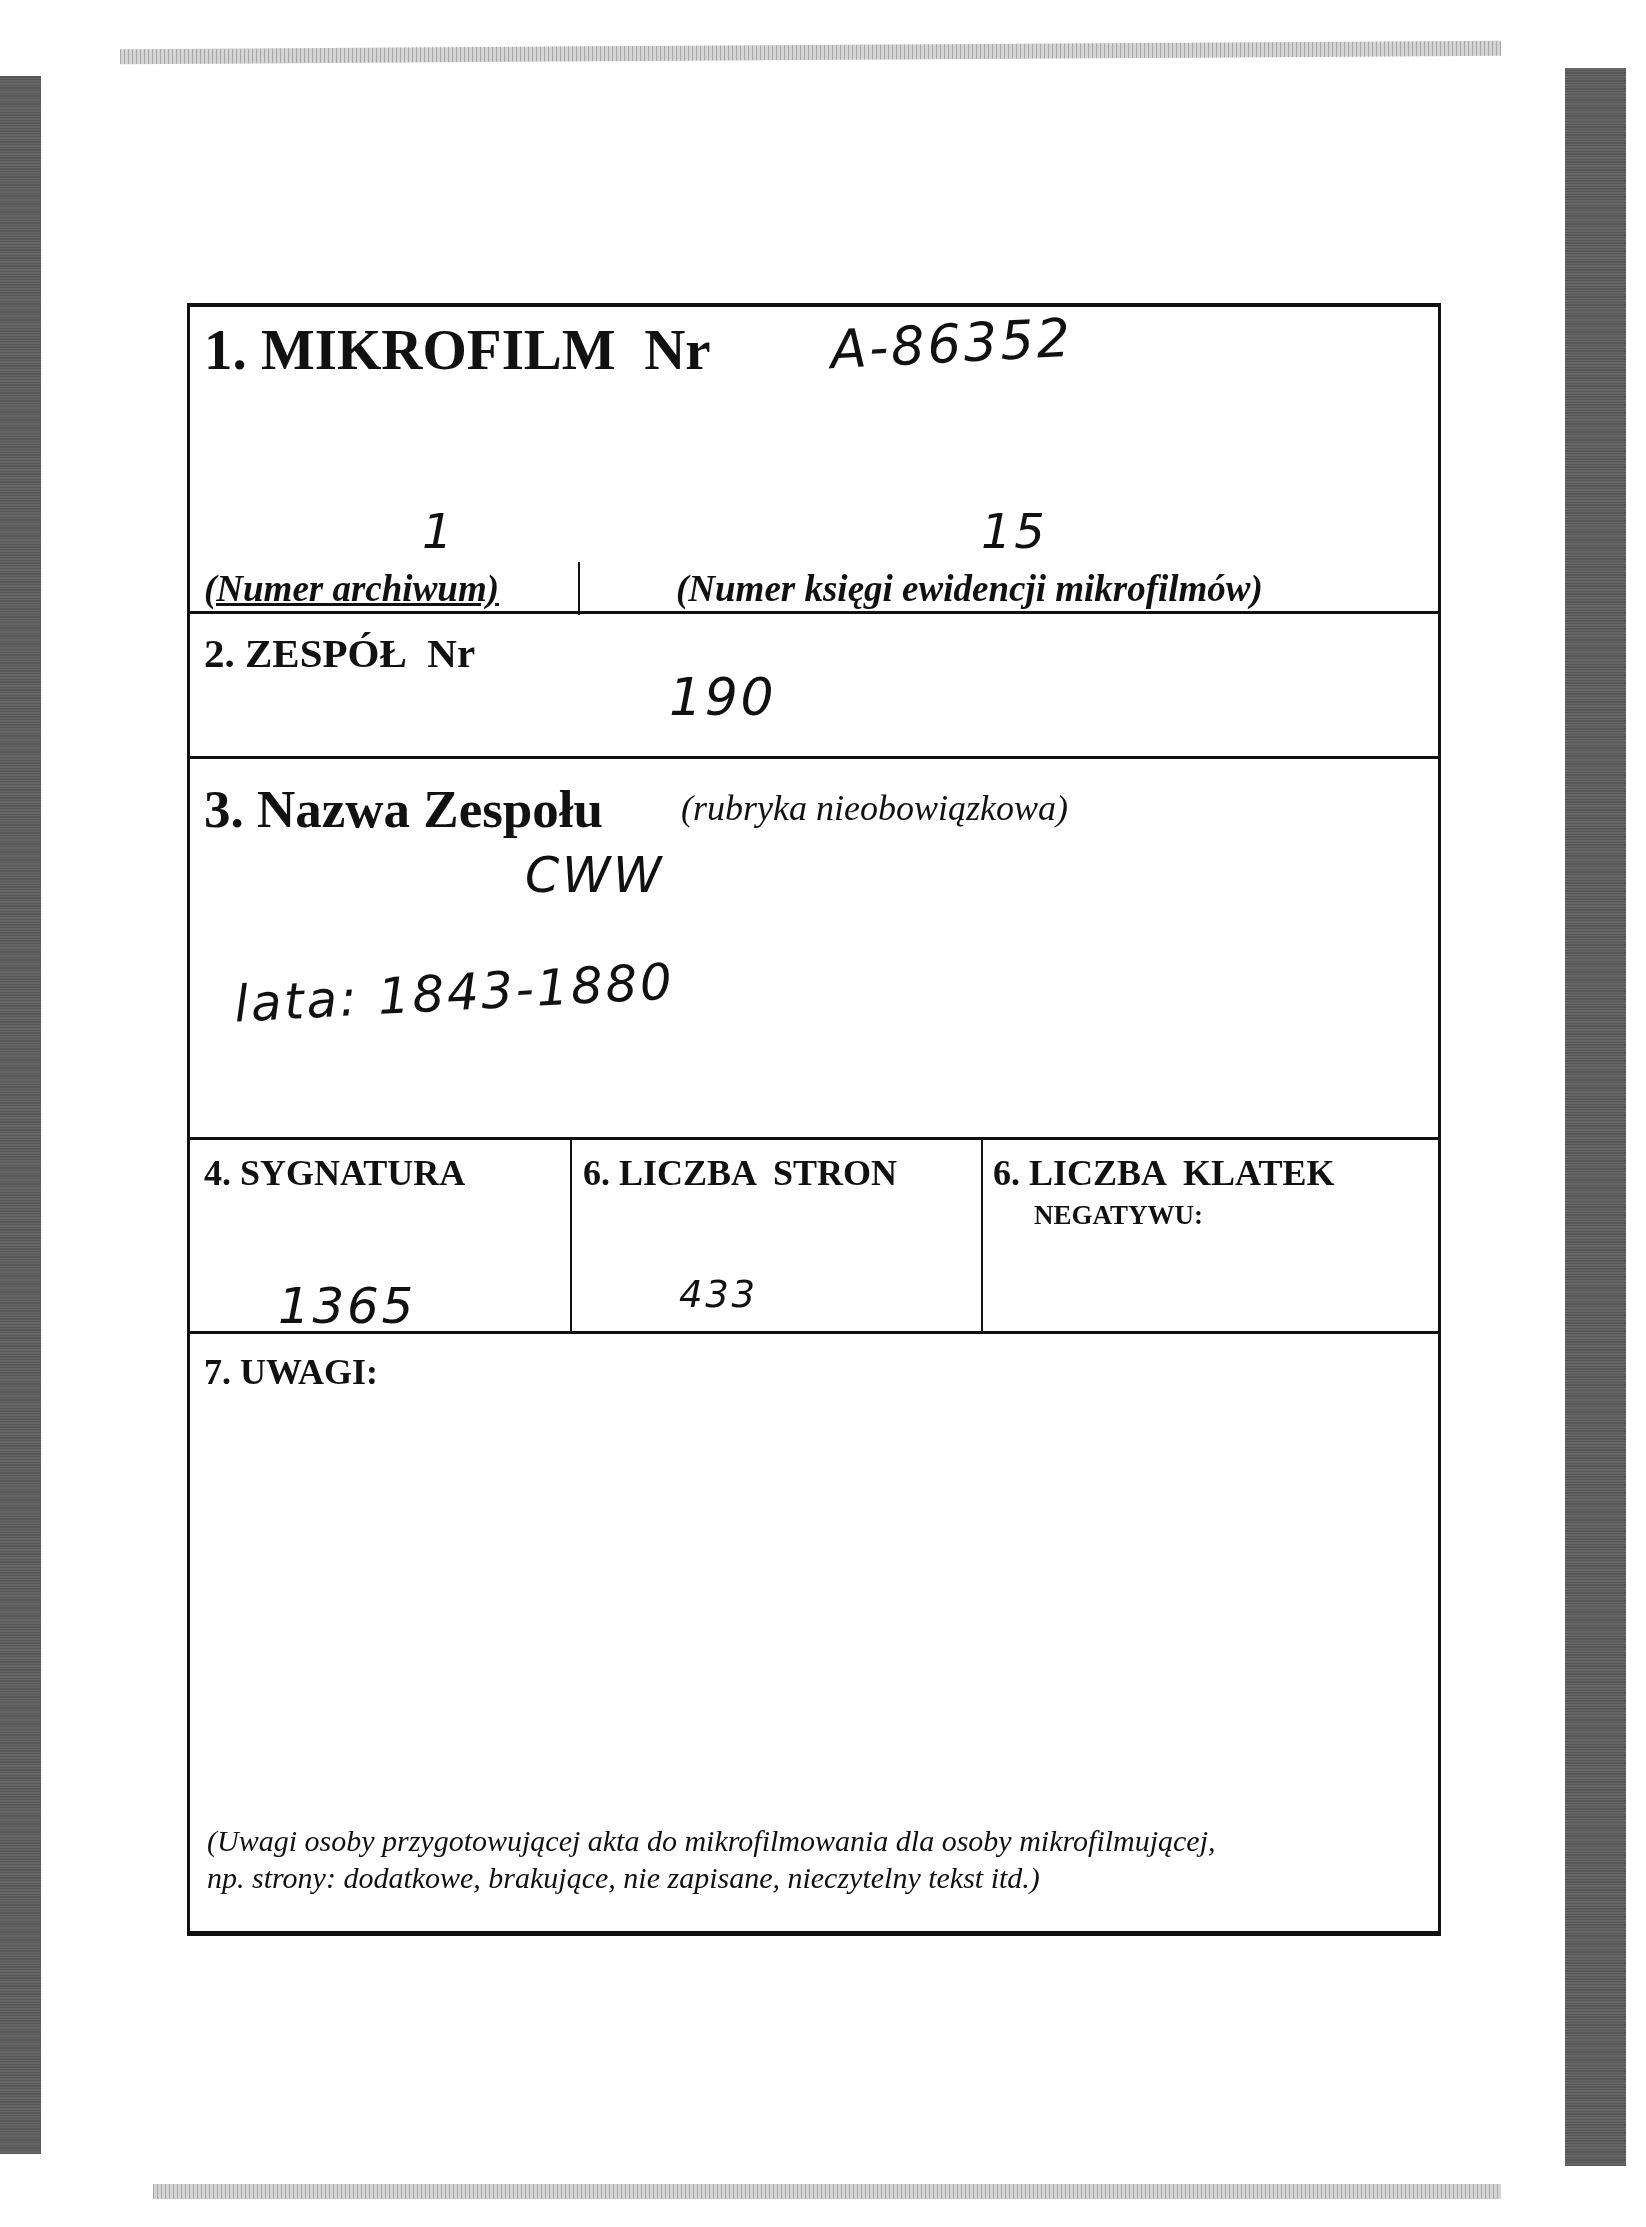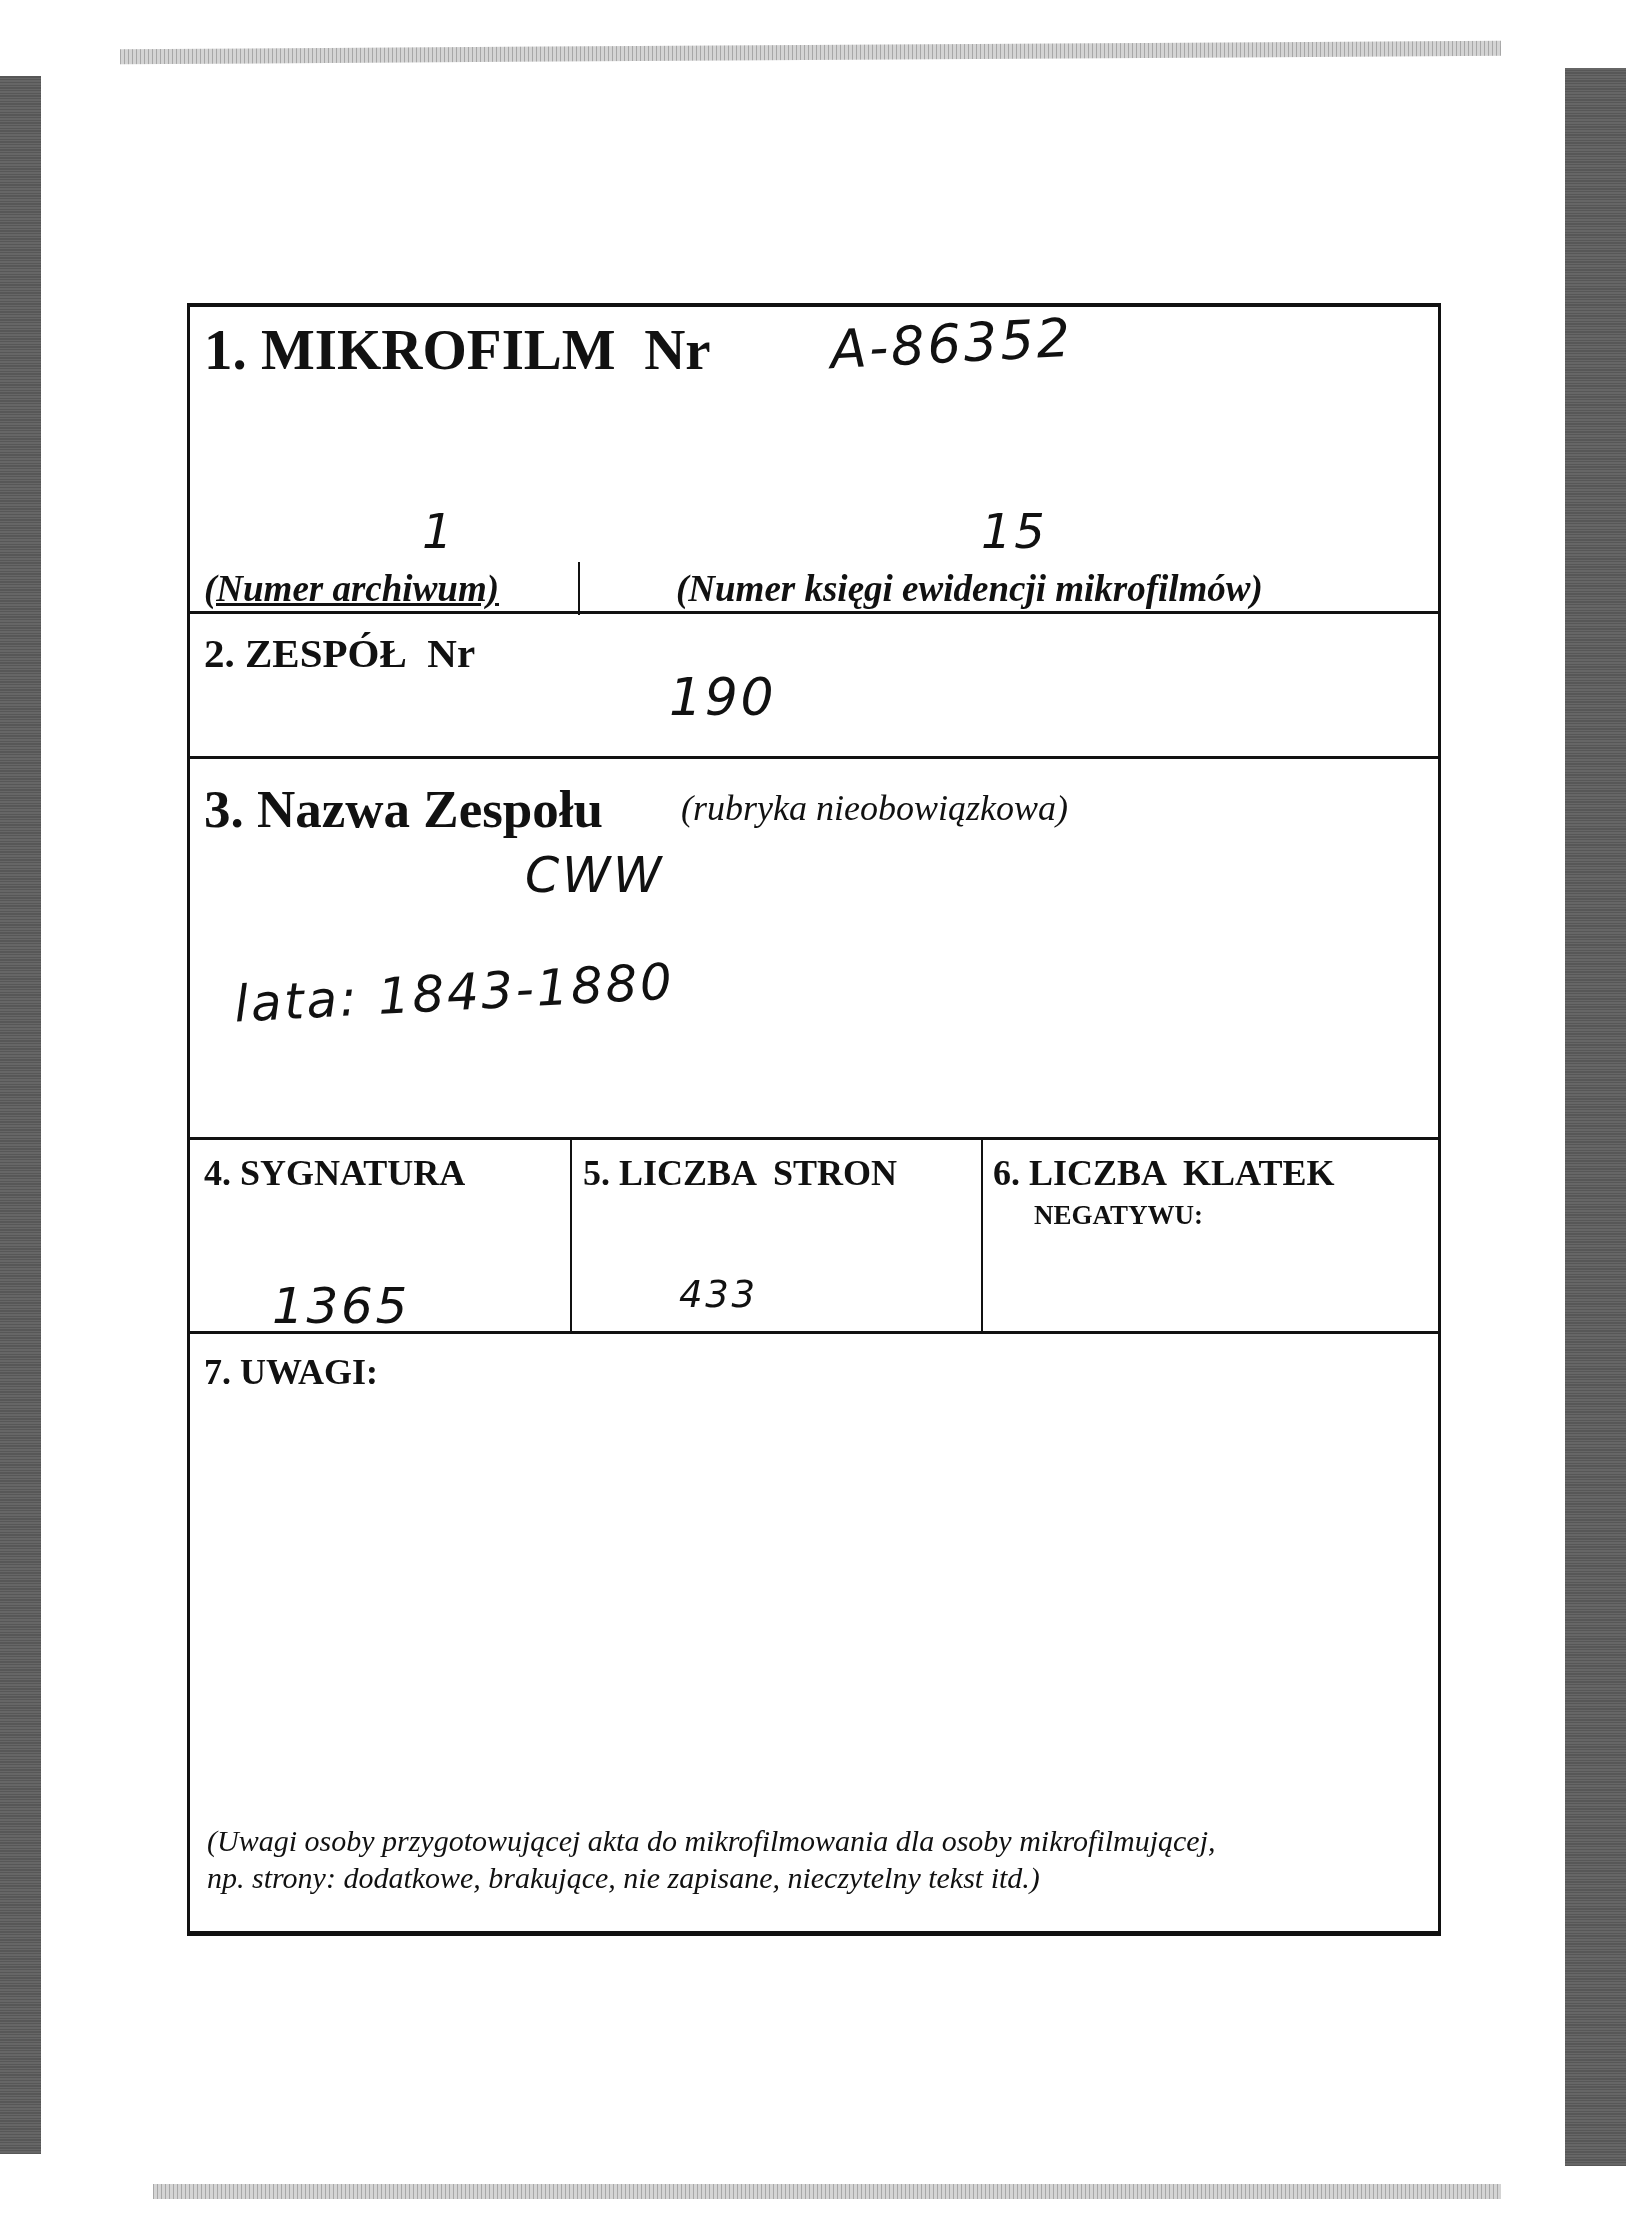--- a/index.html
+++ b/index.html
@@ -65,23 +65,23 @@
 
 <div class="label-bold" style="left:204px; top:633px; font-size:41px; white-space:pre;">2. ZESPÓŁ  Nr</div>
 <div class="hand" style="left:669px; top:671px; font-size:52px;">190</div>
 
 <div class="label-bold" style="left:204px; top:783px; font-size:53px;">3. Nazwa Zespołu</div>
 <div class="label-italic" style="left:681px; top:790px; font-size:36px;">(rubryka nieobowiązkowa)</div>
 <div class="hand" style="left:525px; top:851px; font-size:49px;">CWW</div>
 <div class="hand" style="left:234px; top:968px; font-size:50px; transform:rotate(-3deg);">lata: 1843-1880</div>
 
 <div class="label-bold" style="left:204px; top:1155px; font-size:36px;">4. SYGNATURA</div>
-<div class="hand" style="left:272px; top:1281px; font-size:50px;">1365</div>
+<div class="hand" style="left:278px; top:1281px; font-size:50px;">1365</div>
 
-<div class="label-bold" style="left:583px; top:1155px; font-size:36px; white-space:pre;">5. LICZBA  STRON</div>
+<div class="label-bold" style="left:583px; top:1155px; font-size:36px; white-space:pre;">6. LICZBA  STRON</div>
 <div class="hand" style="left:679px; top:1276px; font-size:37px;">433</div>
 
 <div class="label-bold" style="left:993px; top:1155px; font-size:36px; white-space:pre;">6. LICZBA  KLATEK</div>
 <div class="label-bold" style="left:1034px; top:1202px; font-size:27px;">NEGATYWU:</div>
 <div class="hand" style="left:1062px; top:1276px; font-size:50px;"></div>
 
 <div class="label-bold" style="left:204px; top:1354px; font-size:36px;">7. UWAGI:</div>
 <div class="label-italic" style="left:207px; top:1826px; font-size:30px;">(Uwagi osoby przygotowującej akta do mikrofilmowania dla osoby mikrofilmującej,</div>
 <div class="label-italic" style="left:207px; top:1863px; font-size:30px;">np. strony: dodatkowe, brakujące, nie zapisane, nieczytelny tekst itd.)</div>
 

